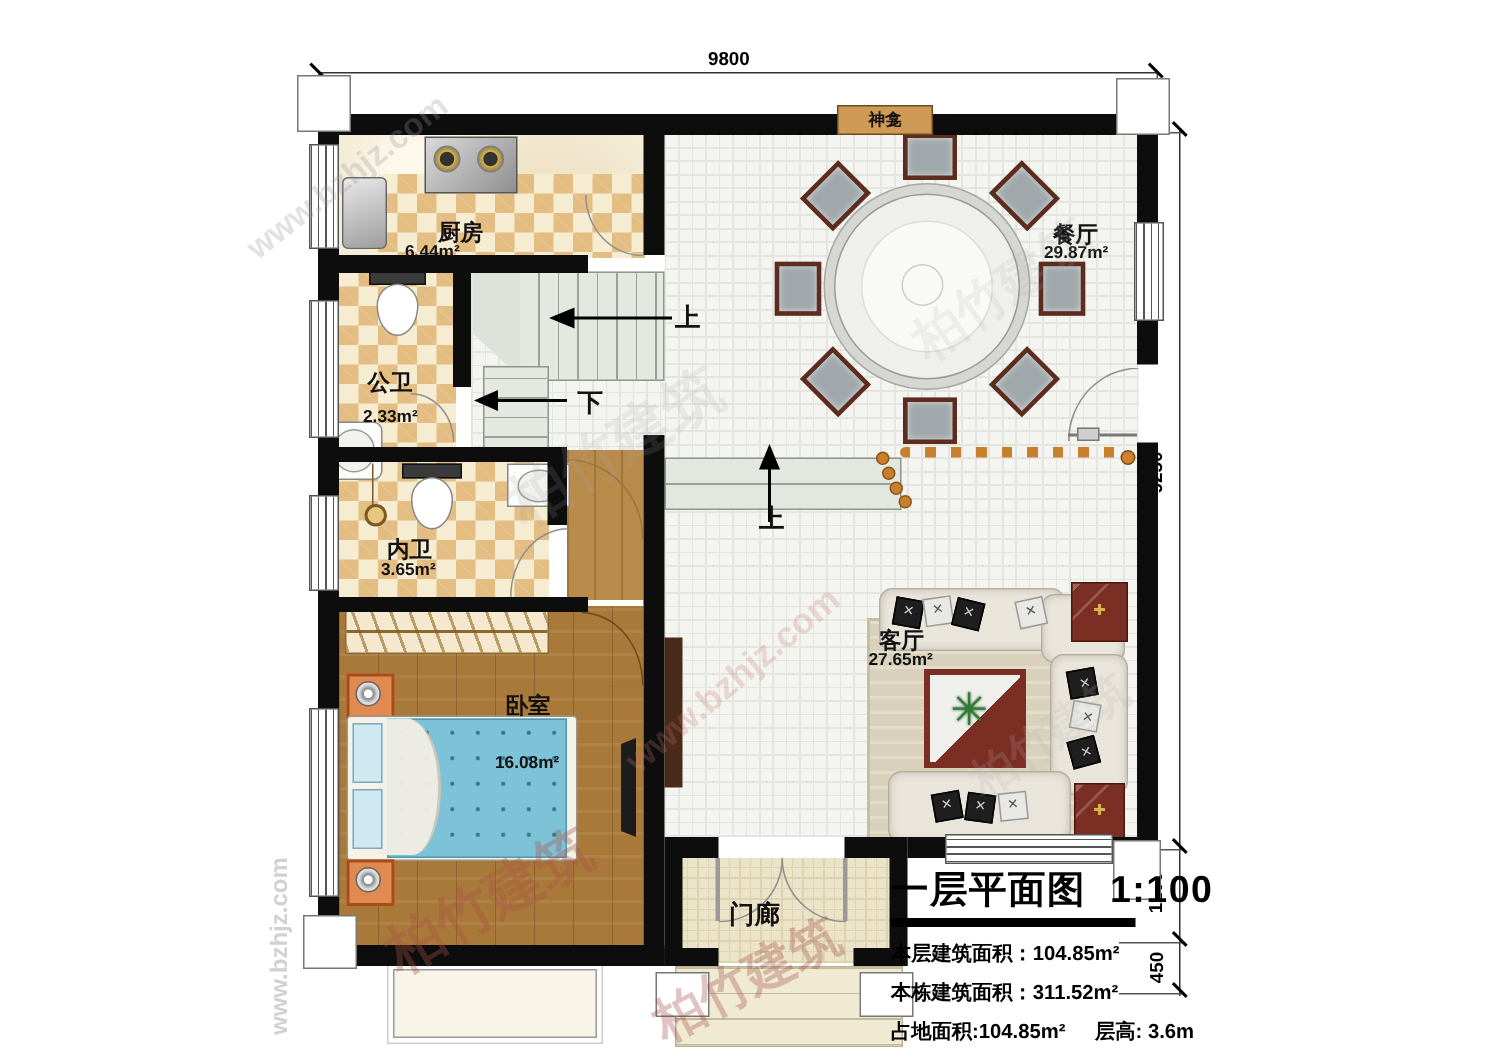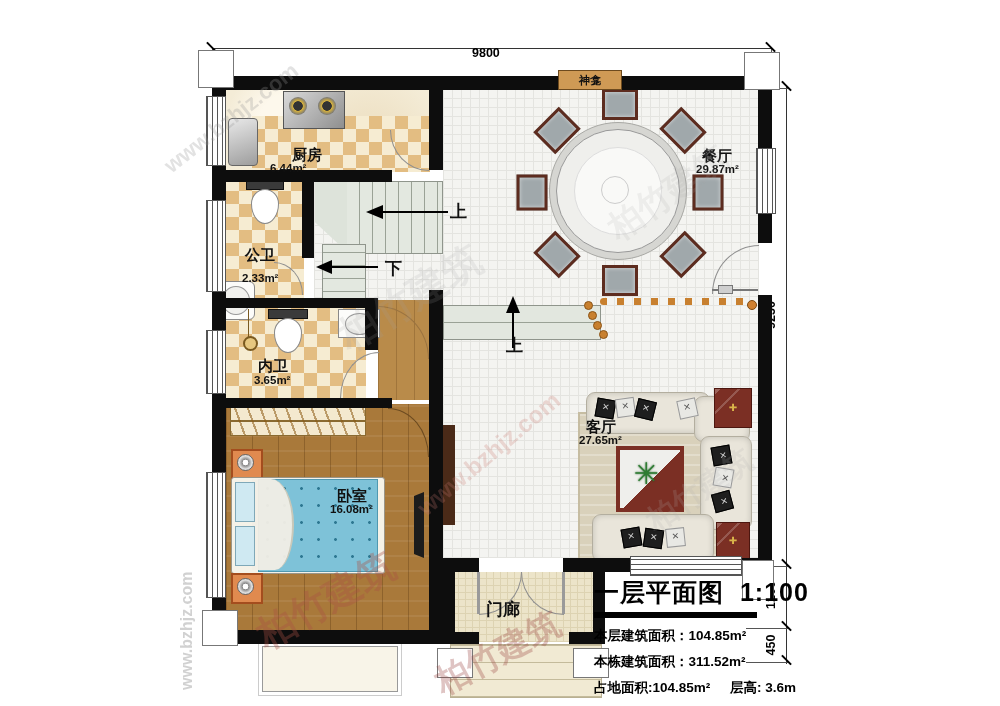--- a/index.html
+++ b/index.html
@@ -230,37 +230,37 @@
        text-align:center;font-size:11px;font-weight:bold;line-height:18px;color:#111;">
     <span>神龛</span>
   </div>
 
   <div class="lbl rname" style="left:292px;top:146px;">厨房</div>
   <div class="lbl rarea" style="left:270px;top:162px;">6.44m²</div>
   <div class="lbl rname" style="left:245px;top:246px;">公卫</div>
   <div class="lbl rarea" style="left:242px;top:272px;">2.33m²</div>
   <div class="lbl rname" style="left:258px;top:357px;">内卫</div>
   <div class="lbl rarea" style="left:254px;top:374px;">3.65m²</div>
-  <div class="lbl rname" style="left:337px;top:487px;">卧室</div>
+  <div class="lbl rname" style="left:337px;top:461px;">卧室</div>
   <div class="lbl rarea" style="left:330px;top:503px;">16.08m²</div>
   <div class="lbl rname" style="left:702px;top:147px;">餐厅</div>
   <div class="lbl rarea" style="left:696px;top:163px;">29.87m²</div>
   <div class="lbl rname" style="left:586px;top:418px;">客厅</div>
   <div class="lbl rarea" style="left:579px;top:434px;">27.65m²</div>
   <div class="lbl big" style="left:486px;top:598px;">门廊</div>
   <div class="lbl big" style="left:450px;top:200px;">上</div>
   <div class="lbl big" style="left:385px;top:257px;">下</div>
   <div class="lbl big" style="left:506px;top:334px;">上</div>
 
   <div class="dimline" style="left:212px;top:48px;width:560px;height:1px;"></div>
   <div class="abs" style="left:212px;top:48px;width:1px;height:28px;background:#555;z-index:20;"></div>
   <div class="abs" style="left:771px;top:48px;width:1px;height:28px;background:#555;z-index:20;"></div>
   <div class="tick" style="left:205px;top:46px;"></div>
   <div class="tick" style="left:764px;top:46px;"></div>
-  <div class="dimtxt" style="left:472px;top:46px;text-align:center;">9800</div>
+  <div class="dimtxt" style="left:472px;top:32px;text-align:center;">9800</div>
 
   <div class="dimline" style="left:786px;top:86px;width:1px;height:578px;"></div>
   <div class="abs" style="left:760px;top:88px;width:28px;height:1px;background:#555;z-index:20;"></div>
   <div class="abs" style="left:758px;top:566px;width:30px;height:1px;background:#555;z-index:20;"></div>
   <div class="abs" style="left:746px;top:628px;width:42px;height:1px;background:#555;z-index:20;"></div>
   <div class="abs" style="left:746px;top:662px;width:42px;height:1px;background:#555;z-index:20;"></div>
   <div class="tick" style="left:780px;top:85px;"></div>
   <div class="tick" style="left:780px;top:563px;"></div>
   <div class="tick" style="left:780px;top:625px;"></div>
   <div class="tick" style="left:780px;top:659px;"></div>

